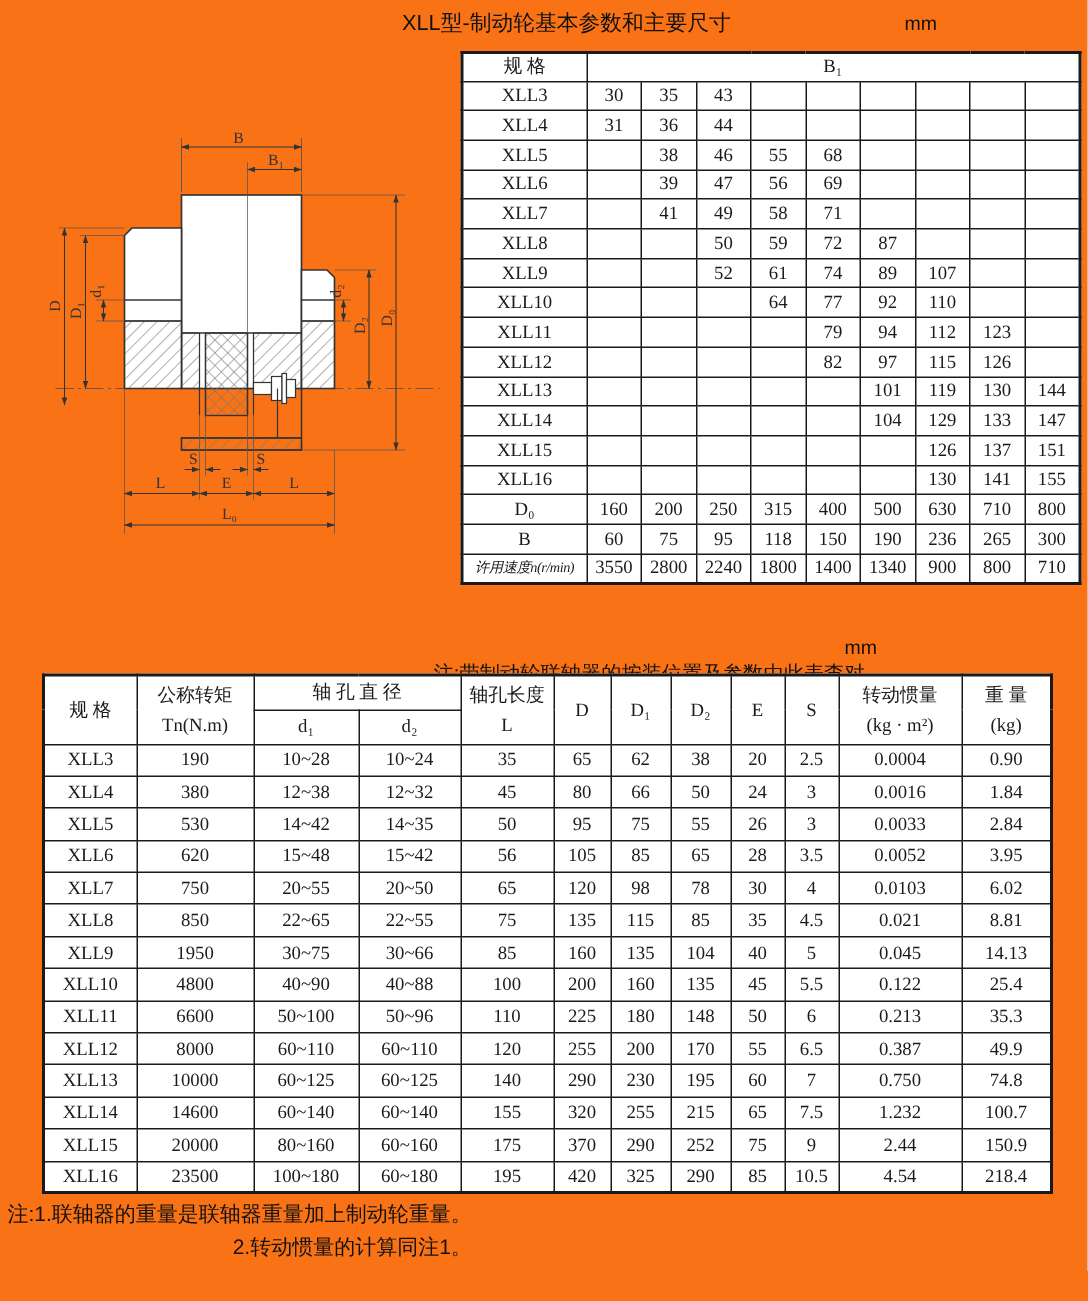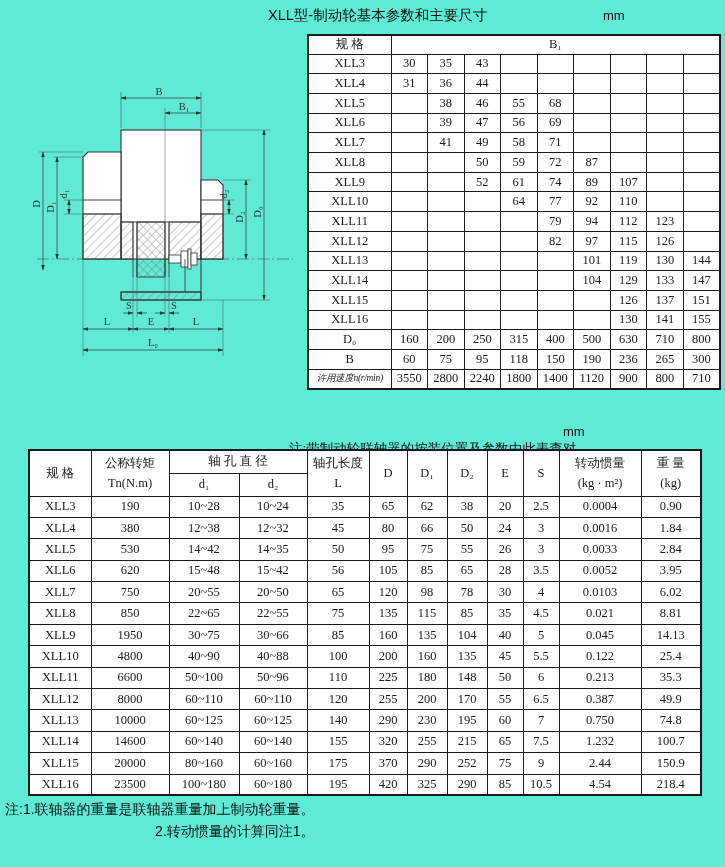--- a/index.html
+++ b/index.html
@@ -1,17 +1,17 @@
 <!DOCTYPE html>
 <html><head>
 <meta charset="utf-8">
 <style>
   html,body{margin:0;padding:0;background:#e8e8e8;}
   .page{
-    position:relative;width:725px;height:867px;background:#5eead4;
+    position:relative;width:725px;height:867px;background:#f97316;
     font-family:"Liberation Serif","DejaVu Serif",serif;color:#1a1a1a;
     overflow:hidden;margin:0 auto;
   }
   .abs{position:absolute;}
   .title{font-family:"Liberation Sans","DejaVu Sans",sans-serif;font-size:14.5px;color:#111;white-space:nowrap;}
   .unit{font-family:"Liberation Sans","DejaVu Sans",sans-serif;font-size:13px;color:#111;}
   .note{font-family:"Liberation Sans","DejaVu Sans",sans-serif;font-size:13.5px;color:#111;white-space:nowrap;}
   .footnotes{font-family:"Liberation Sans","DejaVu Sans",sans-serif;font-size:14px;color:#111;line-height:22px;text-align:right;}
   .footnotes .fn2{padding-left:28px;}
 
@@ -363,21 +363,21 @@
           <td>265</td>
           <td>300</td>
         </tr>
         <tr>
           <td class="lbl sm">许用速度n(r/min)</td>
           <td>3550</td>
           <td>2800</td>
           <td>2240</td>
           <td>1800</td>
           <td>1400</td>
-          <td>1120</td>
+          <td>1340</td>
           <td>900</td>
           <td>800</td>
           <td>710</td>
         </tr>
       </tbody>
   </table>
 
   <div class="abs note" style="left:289px;top:392px;margin-top:48px;">注:带制动轮联轴器的按装位置及参数由此表查对</div>
 
   <div class="abs unit" style="left:563px;top:424px;">mm</div>

